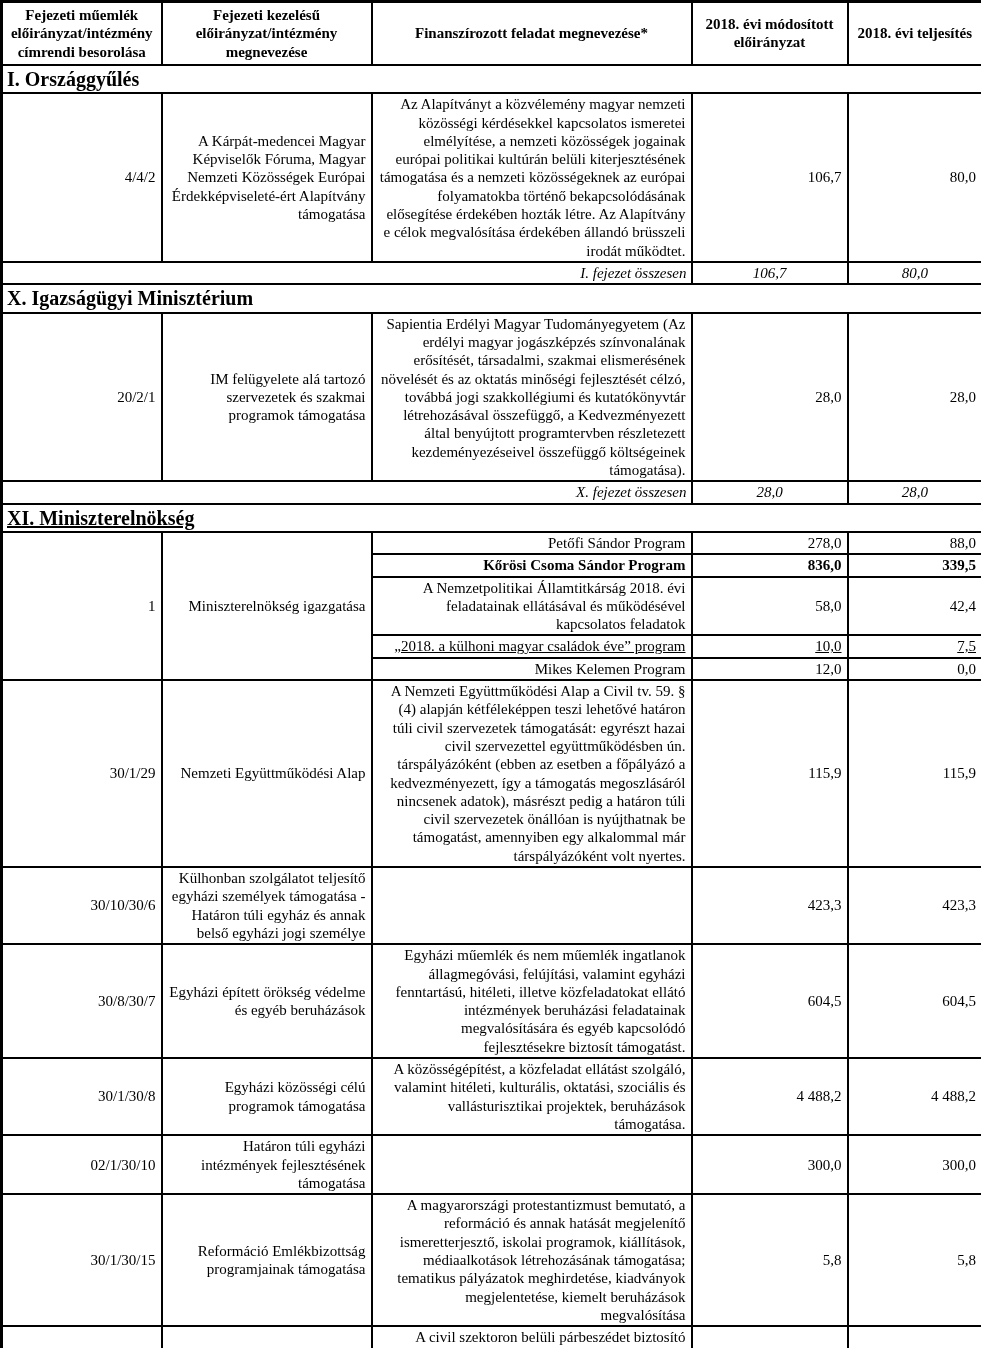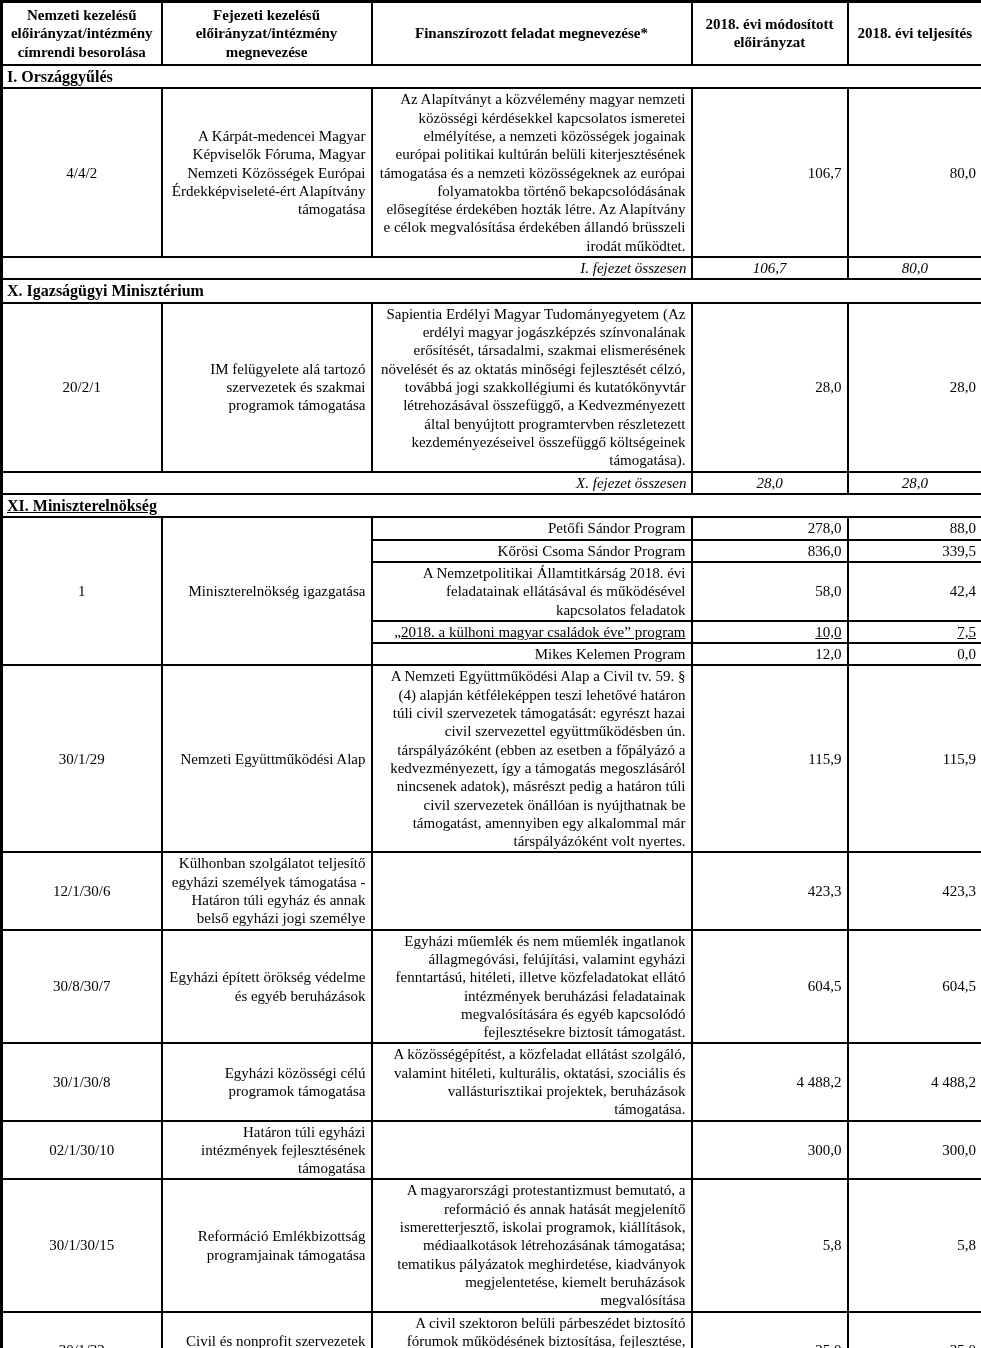--- a/index.html
+++ b/index.html
@@ -5,22 +5,22 @@
   html,body { margin:0; padding:0; background:#ffffff; color:#000; }
   body { width:981px; font-family:"Liberation Serif", serif; }
   table { border-collapse:collapse; width:981px; table-layout:fixed; border:3px solid #000; }
   col.c1 { width:160px; }
   col.c2 { width:210px; }
   col.c3 { width:320px; }
   col.c4 { width:156px; }
   col.c5 { width:135px; }
   th, td { border:2px solid #000; padding:1px 5px; font-size:15px; line-height:1.22; vertical-align:middle; overflow:hidden; }
   th { font-weight:bold; text-align:center; padding:3px 6px; }
-  tr.section-row td { font-weight:bold; font-size:16px; text-align:left; padding:1px 4px; }
-  td.code { text-align:center; }
+  tr.section-row td { font-weight:bold; font-size:20px; text-align:left; padding:1px 4px; }
+  td.code { text-align:right; }
   td.name { text-align:right; }
   td.task { text-align:right; vertical-align:middle; }
   .justify { text-align:justify; text-justify:inter-word; }
   td.num { text-align:right; white-space:nowrap; padding-right:5px; }
   tr.total-row td { font-style:italic; }
   tr.total-row td.label { text-align:right; padding-right:4px; }
   tr.total-row td.num { text-align:center; }
 </style>
 </head>
 <body>
@@ -28,21 +28,21 @@
 <table>
   <colgroup>
       <col class="c1">
       <col class="c2">
       <col class="c3">
       <col class="c4">
       <col class="c5">
     </colgroup>
   <thead>
     <tr style="height:58px;">
-      <th>Nemzeti kezelésű előirányzat/intézmény címrendi besorolása</th>
+      <th>Fejezeti műemlék előirányzat/intézmény címrendi besorolása</th>
       <th>Fejezeti kezelésű előirányzat/intézmény megnevezése</th>
       <th>Finanszírozott feladat megnevezése*</th>
       <th>2018. évi módosított előirányzat</th>
       <th>2018. évi teljesítés</th>
     </tr>
   </thead>
   <tbody>
 
     <tr class="section-row" style="height:19px;">
       <td colspan="5">I. Országgyűlés</td>
@@ -79,21 +79,21 @@
     <tr class="section-row" style="height:19px;text-decoration:underline;">
       <td colspan="5">XI. Miniszterelnökség</td>
     </tr>
     <tr style="height:18px;">
       <td class="code" rowspan="5">1</td>
       <td class="name" rowspan="5">Miniszterelnökség igazgatása</td>
       <td class="task">Petőfi Sándor Program</td>
       <td class="num">278,0</td>
       <td class="num">88,0</td>
     </tr>
-    <tr style="height:18px;">
+    <tr style="height:18px;font-weight:bold;">
       <td class="task">Kőrösi Csoma Sándor Program</td>
       <td class="num">836,0</td>
       <td class="num">339,5</td>
     </tr>
     <tr style="height:57px;">
       <td class="task justify">A Nemzetpolitikai Államtitkárság 2018. évi feladatainak ellátásával és működésével kapcsolatos feladatok</td>
       <td class="num">58,0</td>
       <td class="num">42,4</td>
     </tr>
     <tr style="height:18px;text-decoration:underline;">
@@ -108,21 +108,21 @@
     </tr>
 
     <tr style="height:156px;">
       <td class="code">30/1/29</td>
       <td class="name">Nemzeti Együttműködési Alap</td>
       <td class="task justify">A Nemzeti Együttműködési Alap a Civil tv. 59. § (4) alapján kétféleképpen teszi lehetővé határon túli civil szervezetek támogatását: egyrészt hazai civil szervezettel együttműködésben ún. társpályázóként (ebben az esetben a főpályázó a kedvezményezett, így a támogatás megoszlásáról nincsenek adatok), másrészt pedig a határon túli civil szervezetek önállóan is nyújthatnak be támogatást, amennyiben egy alkalommal már társpályázóként volt nyertes.</td>
       <td class="num">115,9</td>
       <td class="num">115,9</td>
     </tr>
     <tr style="height:74px;">
-      <td class="code">12/1/30/6</td>
+      <td class="code">30/10/30/6</td>
       <td class="name">Külhonban szolgálatot teljesítő egyházi személyek támogatása - Határon túli egyház és annak belső egyházi jogi személye</td>
       <td class="task"></td>
       <td class="num">423,3</td>
       <td class="num">423,3</td>
     </tr>
     <tr style="height:111px;">
       <td class="code">30/8/30/7</td>
       <td class="name">Egyházi épített örökség védelme és egyéb beruházások</td>
       <td class="task justify">Egyházi műemlék és nem műemlék ingatlanok állagmegóvási, felújítási, valamint egyházi fenntartású, hitéleti, illetve közfeladatokat ellátó intézmények beruházási feladatainak megvalósítására és egyéb kapcsolódó fejlesztésekre biztosít támogatást.</td>
       <td class="num">604,5</td>

